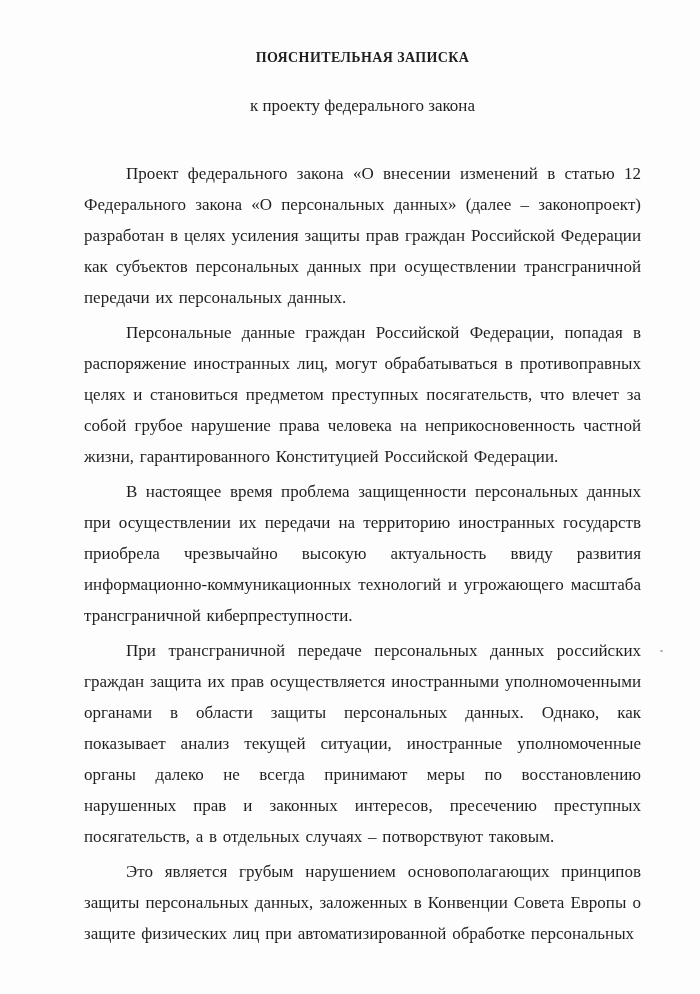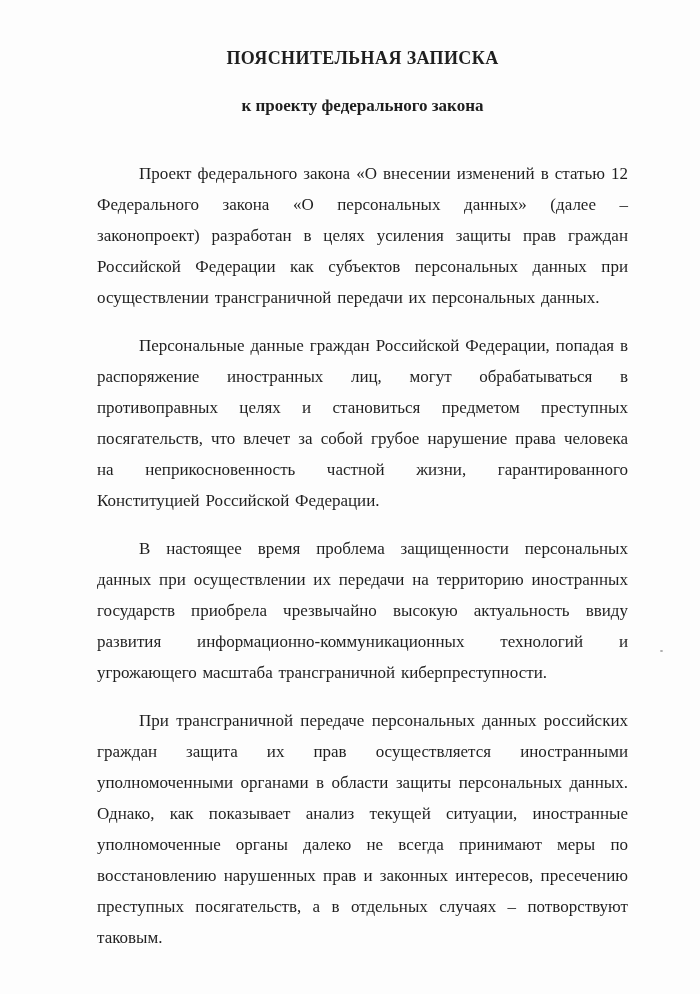--- a/index.html
+++ b/index.html
@@ -14,38 +14,38 @@
     margin: 0;
     overflow: hidden;
     font-family: "Liberation Serif", "DejaVu Serif", serif;
     -webkit-font-smoothing: antialiased;
   }
   .content {
     padding: 48px 55px 0 80px; 
   }
   .doc-title {
     margin: 0;
-    font-size: 18px;
+    font-size: 14px;
     line-height: 20px;
     font-weight: bold;
     text-align: center;
     letter-spacing: 0.4px;
   }
   .doc-subtitle {
     margin: 27px 0 0 0;
     font-size: 17px;
     line-height: 22px;
-    font-weight: bold;
+    font-weight: normal;
     text-align: center;
   }
   .doc-body {
     margin-top: 41px;
   }
   .doc-body p {
-    margin: 17px;
+    margin: 4px;
     font-size: 17px;
     line-height: 31px;
     text-align: justify;
     text-indent: 42px;
     word-spacing: 1.5px;
   }
   .speck {
     position: absolute;
     left: 660px;
     top: 650px;
@@ -66,18 +66,19 @@
 
     <div class="doc-subtitle">
       <div>к проекту федерального закона</div>
     </div>
 
     <div class="doc-body">
       <p>Проект федерального закона «О внесении изменений в статью 12 Федерального закона «О персональных данных» (далее – законопроект) разработан в целях усиления защиты прав граждан Российской Федерации как субъектов персональных данных при осуществлении трансграничной передачи их персональных данных.</p>
       <p>Персональные данные граждан Российской Федерации, попадая в распоряжение иностранных лиц, могут обрабатываться в противоправных целях и становиться предметом преступных посягательств, что влечет за собой грубое нарушение права человека на неприкосновенность частной жизни, гарантированного Конституцией Российской Федерации.</p>
       <p>В настоящее время проблема защищенности персональных данных при осуществлении их передачи на территорию иностранных государств приобрела чрезвычайно высокую актуальность ввиду развития информационно-коммуникационных технологий и угрожающего масштаба трансграничной киберпреступности.</p>
       <p>При трансграничной передаче персональных данных российских граждан защита их прав осуществляется иностранными уполномоченными органами в области защиты персональных данных. Однако, как показывает анализ текущей ситуации, иностранные уполномоченные органы далеко не всегда принимают меры по восстановлению нарушенных прав и законных интересов, пресечению преступных посягательств, а в отдельных случаях – потворствуют таковым.</p>
+      <p>Это является грубым нарушением основополагающих принципов защиты персональных данных, заложенных в Конвенции Совета Европы о защите физических лиц при автоматизированной обработке персональных</p>
     </div>
 
   </div>
 
   <div class="speck"></div>
 </div>
 
 </body></html>

